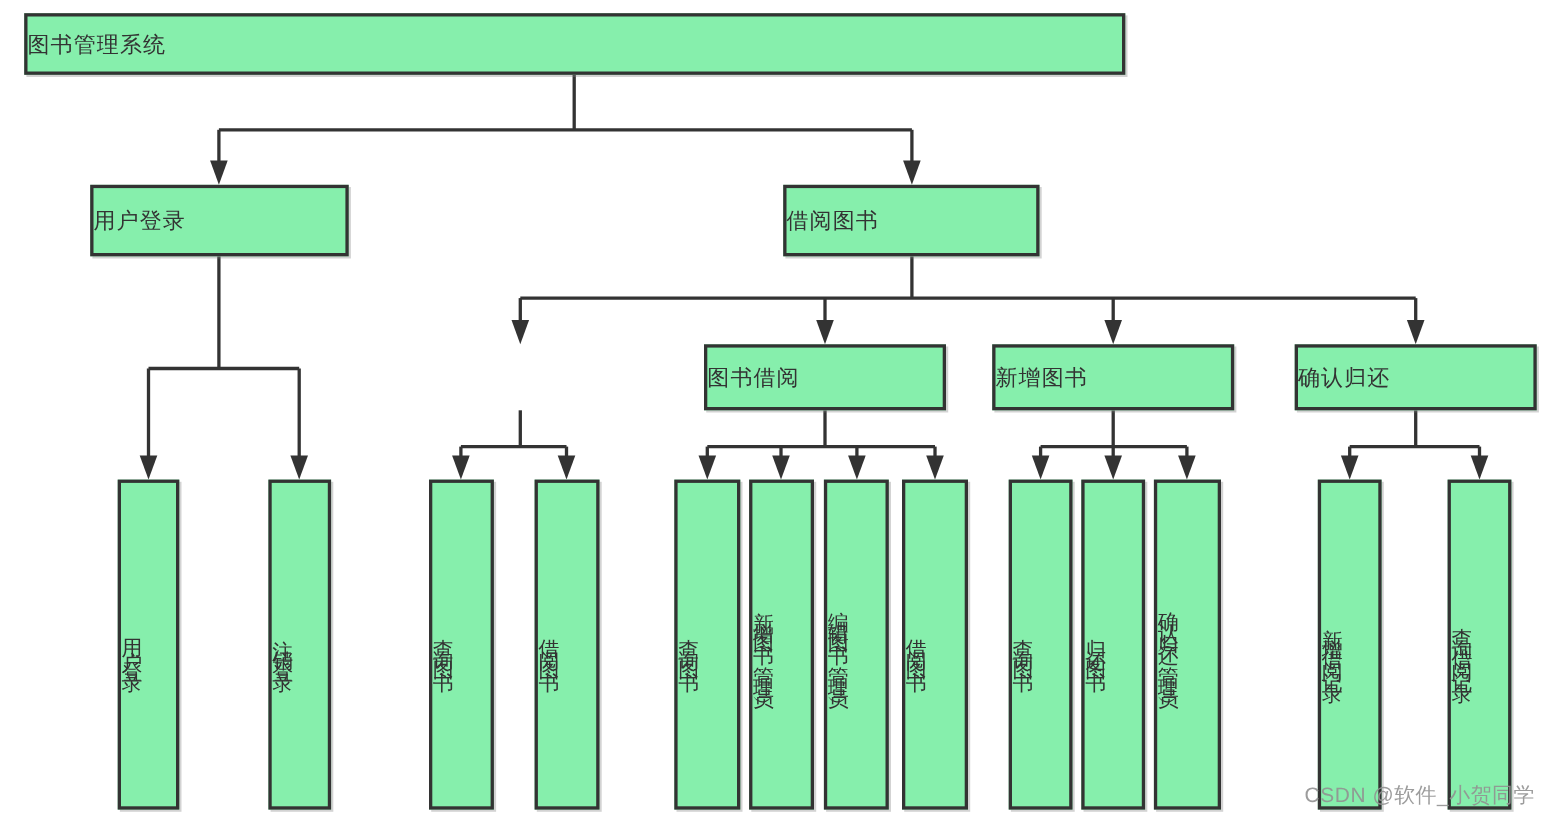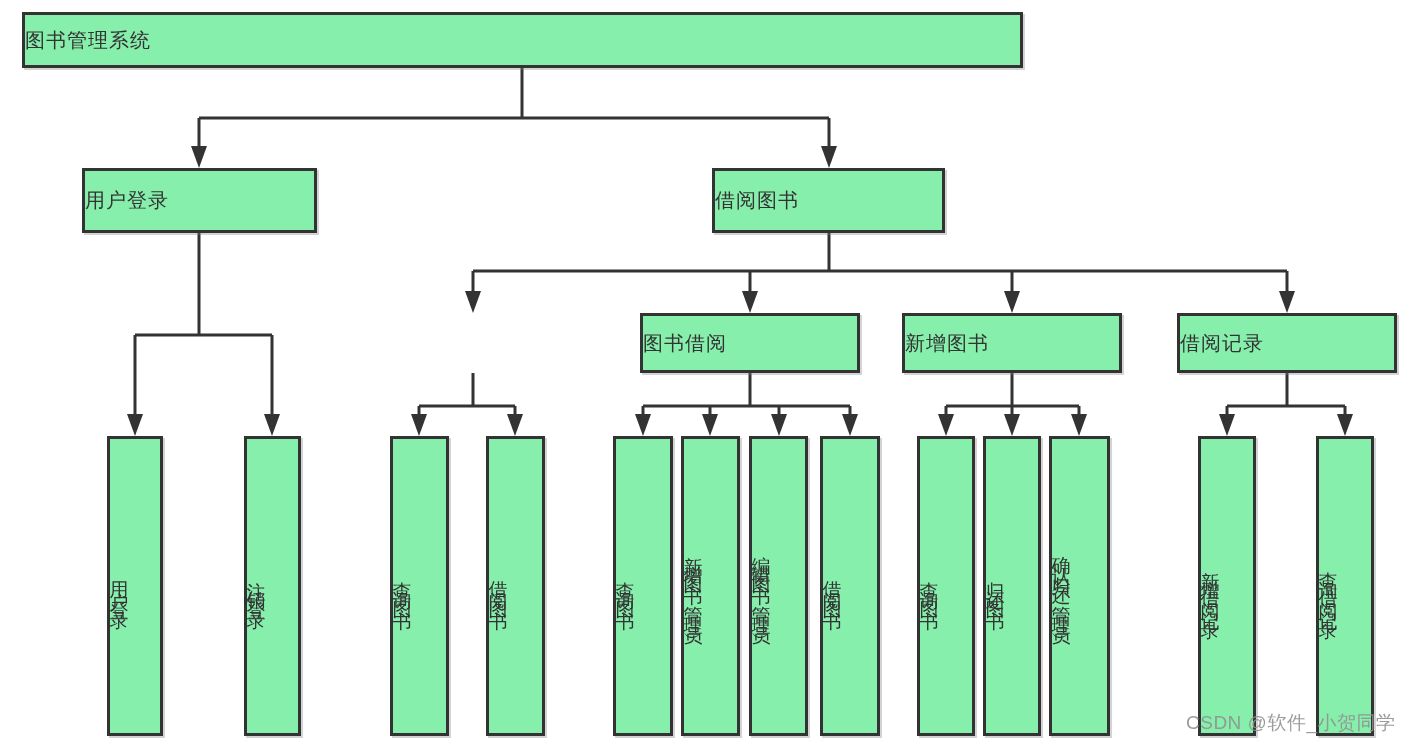--- a/index.html
+++ b/index.html
@@ -154,21 +154,21 @@
     <span>借阅图书</span>
   </div>
 
   <div class="node hlabel" id="n-l3-1">
     <span>图书借阅</span>
   </div>
   <div class="node hlabel" id="n-l3-2">
     <span>新增图书</span>
   </div>
   <div class="node hlabel" id="n-l3-3">
-    <span>借阅记录</span>
+    <span>确认归还</span>
   </div>
 
   <div class="node leaf" id="n-a1">
     <span class="vtext">用户登录</span>
   </div>
   <div class="node leaf" id="n-a2">
     <span class="vtext">注销登录</span>
   </div>
 
   <div class="node leaf" id="n-b1">

